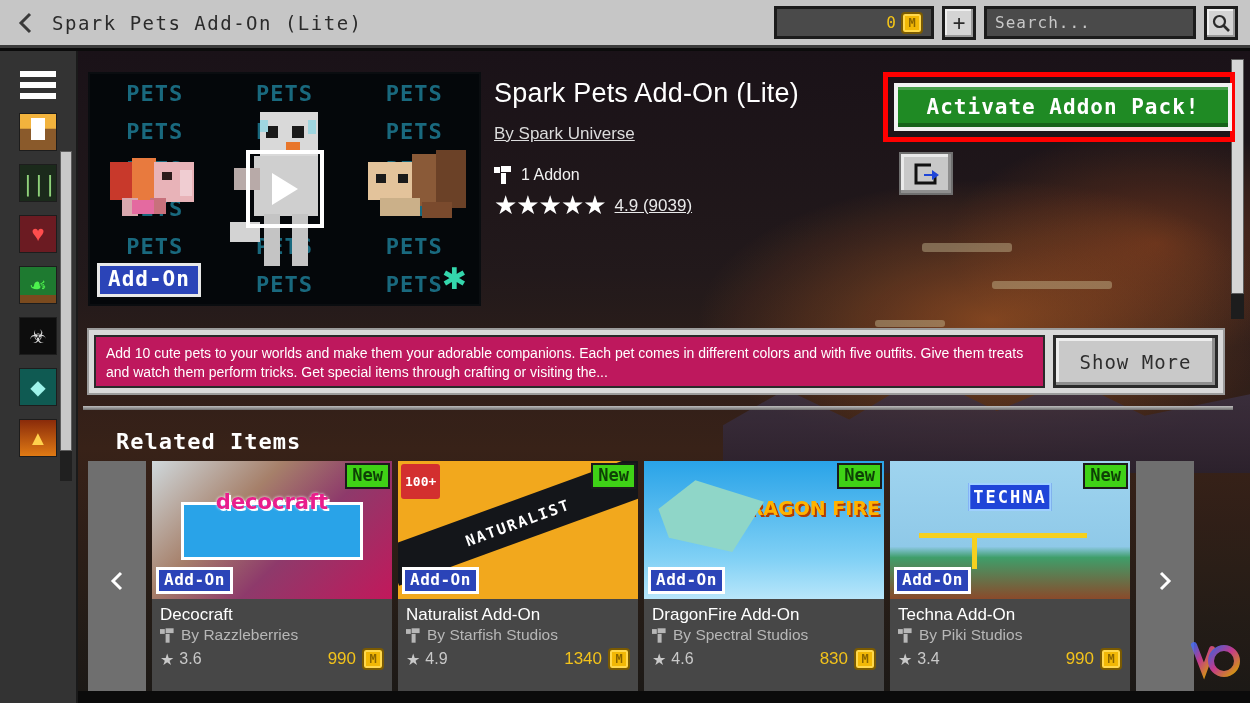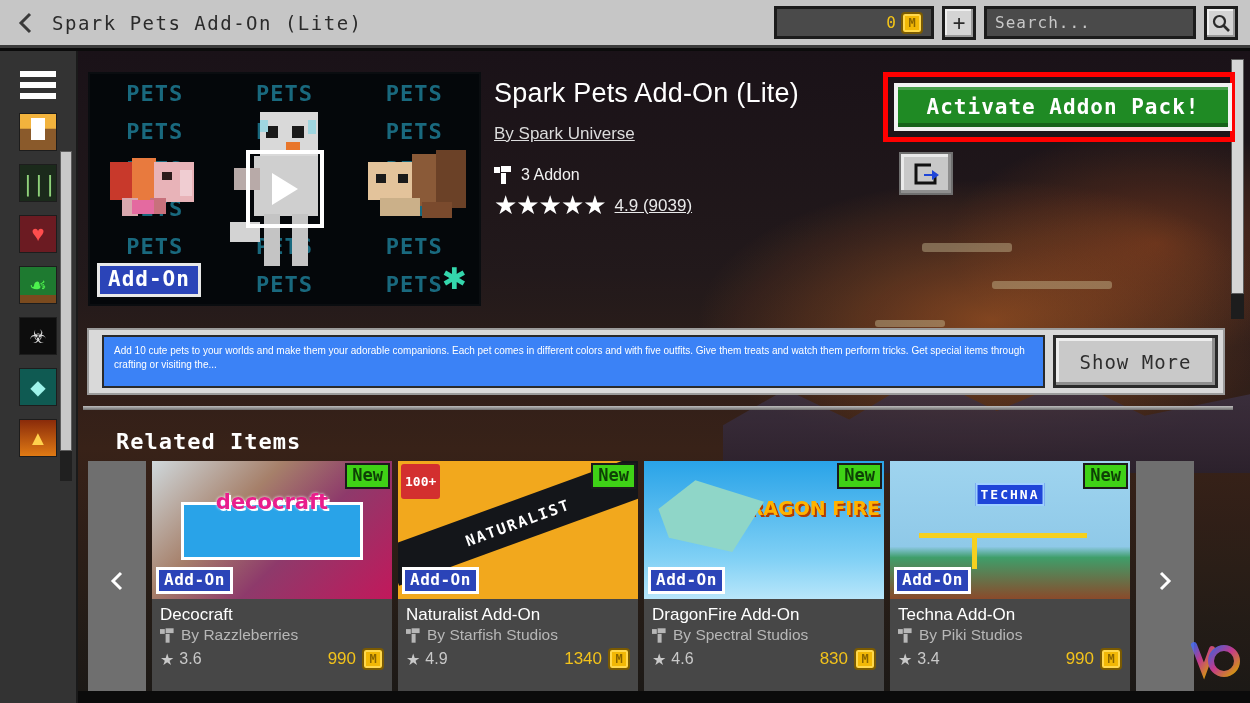--- a/index.html
+++ b/index.html
@@ -189,22 +189,22 @@
     display: flex; align-items: center; justify-content: center; cursor: pointer;
   }
 
   
   #desc-outer {
     position: absolute; left: 9px; top: 277px; width: 1138px; height: 67px;
     background: #d9d9d9; border: 2px solid #9b9b9b; padding: 5px;
     display: flex; gap: 8px; align-items: stretch;
   }
   #desc-box {
-    flex: 1; background: #3b82f6; border: 2px solid #2a2a2a;
-    padding: 7px 10px; color: #fff; font-size: 10px; line-height: 1.38; margin-left: 8px;
+    flex: 1; background: #be185d; border: 2px solid #2a2a2a;
+    padding: 7px 10px; color: #fff; font-size: 14px; line-height: 1.38;
   }
   #show-more {
     width: 165px; background: #c9c9c9; border: 3px solid #2a2a2a;
     box-shadow: inset -3px -3px 0 #8e8e8e, inset 3px 3px 0 #ededed;
     display: flex; align-items: center; justify-content: center; cursor: pointer;
     font-family: "DejaVu Sans Mono", monospace; font-size: 19px; color: #2e2e2e; letter-spacing: 1px;
   }
 
   
   #related-divider { position: absolute; left: 5px; top: 355px; width: 1150px; height: 4px;
@@ -389,21 +389,21 @@
     <div id="hero-info">
       <div id="item-title">Spark Pets Add-On (Lite)</div>
       <div id="item-author">By Spark Universe</div>
 
       <div id="addon-count">
         <svg width="20" height="18" viewBox="0 0 20 18">
           <rect x="0" y="1" width="6" height="6" fill="#fff"></rect>
           <rect x="7" y="0" width="10" height="6" fill="#fff"></rect>
           <rect x="7" y="7" width="5" height="11" fill="#fff"></rect>
         </svg>
-        <span>3 Addon</span>
+        <span>1 Addon</span>
       </div>
 
       <div id="rating-row">
         <span id="stars">★★★★★</span>
         <span id="rating-text">4.9 (9039)</span>
       </div>
     </div>
 
     <div id="activate-wrap">
       <div id="activate-highlight">
@@ -521,21 +521,21 @@
           <span class="card-price">
             <span>830</span>
             <span class="coin">M</span>
           </span>
         </div>
       </div>
     </div>
 
     <div class="card">
       <div class="card-art" style="background:linear-gradient(180deg,#9fd4ef 0%,#8fc9e8 62%,#3f9e6a 70%,#8a4a2b 100%);">
-        <div style="position:absolute;left:50%;top:16%;transform:translateX(-50%);background:#1f45d8;border:2px solid #9fd0ff;color:#fff;font-family:'DejaVu Sans Mono',monospace;font-weight:bold;font-size:13px;letter-spacing:2px;padding:2px 3px;">TECHNA</div>
+        <div style="position:absolute;left:50%;top:16%;transform:translateX(-50%);background:#1f45d8;border:2px solid #9fd0ff;color:#fff;font-family:'DejaVu Sans Mono',monospace;font-weight:bold;font-size:17px;letter-spacing:2px;padding:2px 3px;">TECHNA</div>
         <div style="position:absolute;left:12%;top:52%;width:70%;height:5px;background:#f5d020;"></div>
         <div style="position:absolute;left:34%;top:52%;width:5px;height:26%;background:#f5d020;"></div>
         <div class="card-badge-new">New</div>
         <div class="card-addon">Add-On</div>
       </div>
       <div class="card-info">
         <div class="card-title">Techna Add-On</div>
         <div class="card-author">
           <svg width="16" height="15" viewBox="0 0 20 18">
             <rect x="0" y="1" width="6" height="6" fill="#b7b7b7"></rect>

